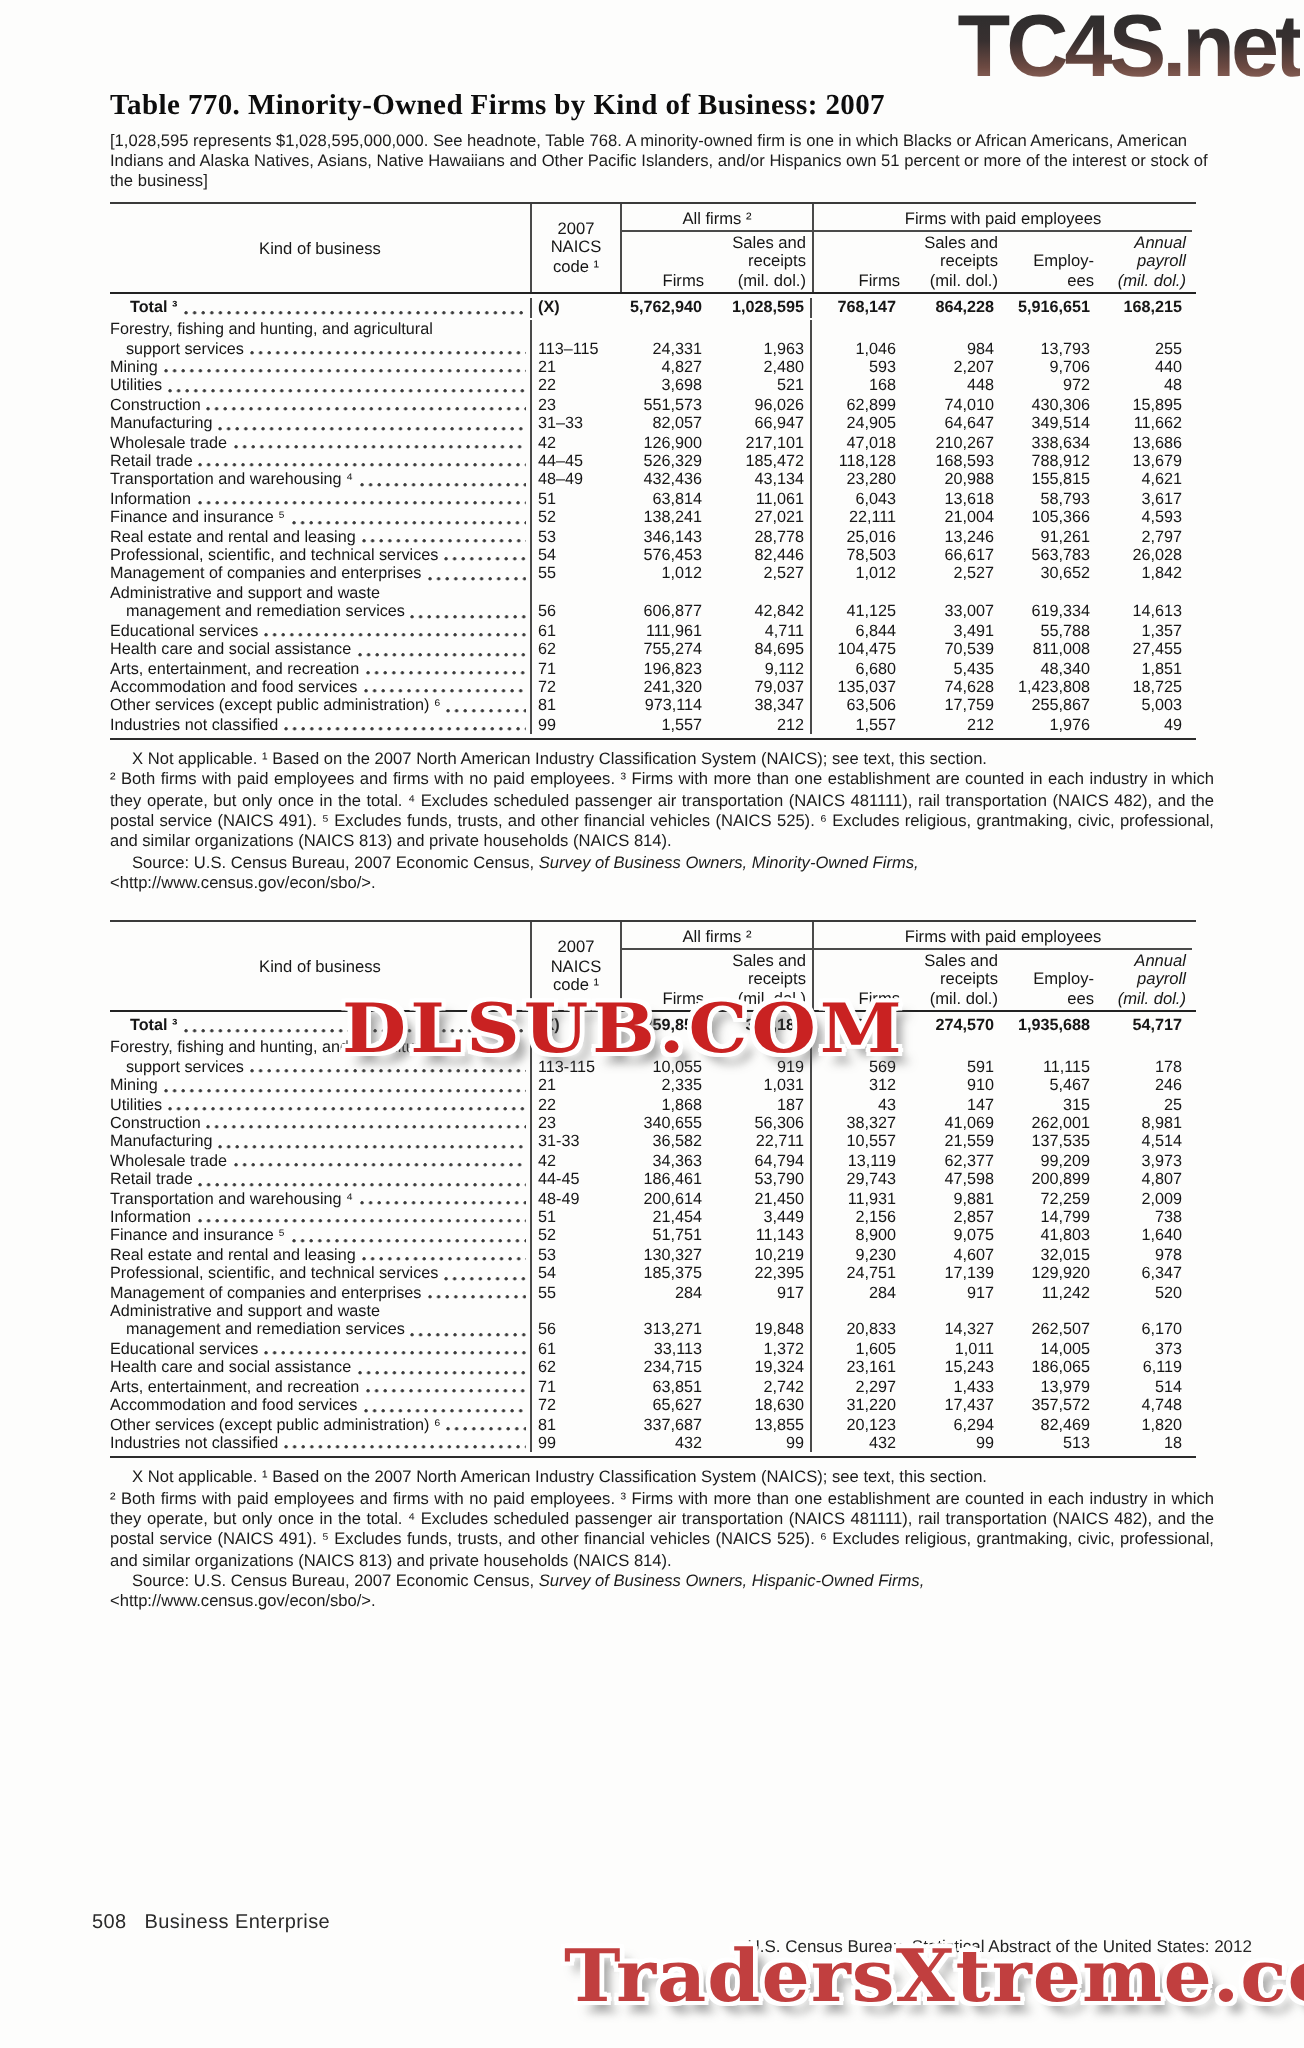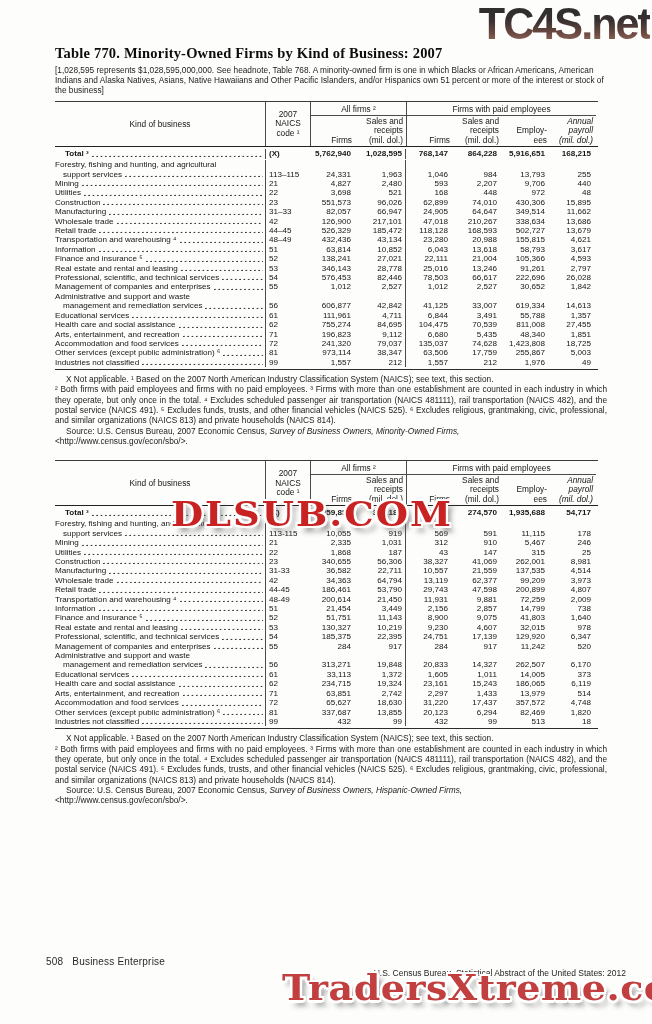--- a/index.html
+++ b/index.html
@@ -254,21 +254,21 @@
               <div class="lbl-line">
                 <span>Retail trade</span>
                 <span class="dots"></span>
               </div>
             </div>
             <div class="c-code">44–45</div>
             <div class="c-num n0">526,329</div>
             <div class="c-num n1">185,472</div>
             <div class="c-num n2">118,128</div>
             <div class="c-num n3">168,593</div>
-            <div class="c-num n4">502,727</div>
+            <div class="c-num n4">788,912</div>
             <div class="c-num n5">13,679</div>
           </div>
           <div class="trow">
             <div class="c-label">
               <div class="lbl-line">
                 <span>Transportation and warehousing ⁴</span>
                 <span class="dots"></span>
               </div>
             </div>
             <div class="c-code">48–49</div>
@@ -281,21 +281,21 @@
           </div>
           <div class="trow">
             <div class="c-label">
               <div class="lbl-line">
                 <span>Information</span>
                 <span class="dots"></span>
               </div>
             </div>
             <div class="c-code">51</div>
             <div class="c-num n0">63,814</div>
-            <div class="c-num n1">10,852</div>
+            <div class="c-num n1">11,061</div>
             <div class="c-num n2">6,043</div>
             <div class="c-num n3">13,618</div>
             <div class="c-num n4">58,793</div>
             <div class="c-num n5">3,617</div>
           </div>
           <div class="trow">
             <div class="c-label">
               <div class="lbl-line">
                 <span>Finance and insurance ⁵</span>
                 <span class="dots"></span>
@@ -329,21 +329,21 @@
               <div class="lbl-line">
                 <span>Professional, scientific, and technical services</span>
                 <span class="dots"></span>
               </div>
             </div>
             <div class="c-code">54</div>
             <div class="c-num n0">576,453</div>
             <div class="c-num n1">82,446</div>
             <div class="c-num n2">78,503</div>
             <div class="c-num n3">66,617</div>
-            <div class="c-num n4">222,696</div>
+            <div class="c-num n4">563,783</div>
             <div class="c-num n5">26,028</div>
           </div>
           <div class="trow">
             <div class="c-label">
               <div class="lbl-line">
                 <span>Management of companies and enterprises</span>
                 <span class="dots"></span>
               </div>
             </div>
             <div class="c-code">55</div>

